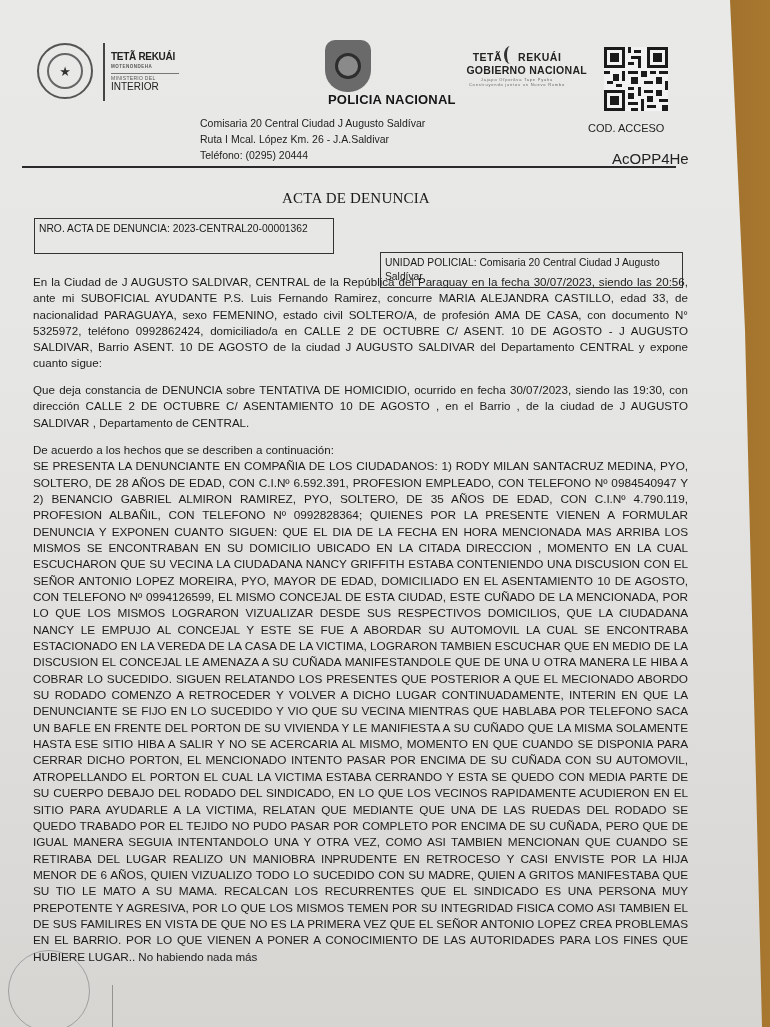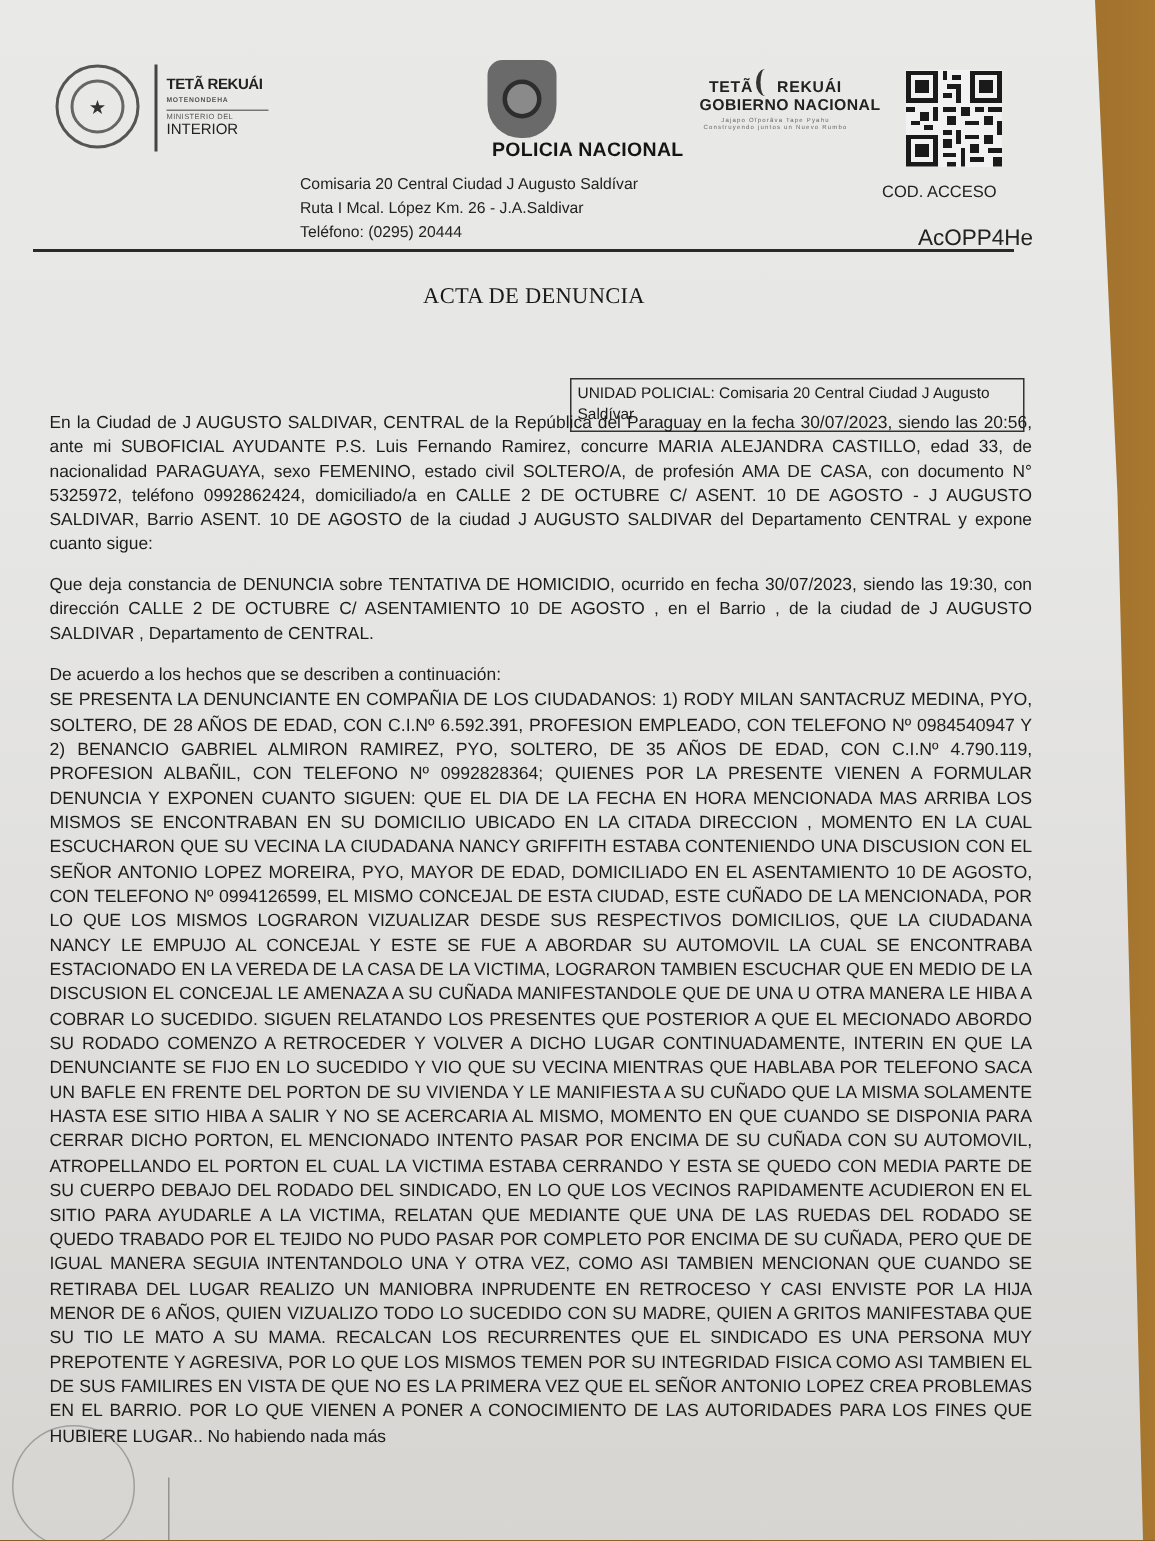--- a/index.html
+++ b/index.html
@@ -157,20 +157,21 @@
         <rect x="19" y="19" width="2" height="2"></rect>
     </g>
   </svg>
   <div class="abs cod-label">COD. ACCESO</div>
   <div class="abs cod-value">AcOPP4He</div>
 
   <div class="abs hr"></div>
 
   <div class="abs doc-title">ACTA DE DENUNCIA</div>
 
+  <div class="abs box box1">NRO. ACTA DE DENUNCIA: 2023-CENTRAL20-00001362</div>
   <div class="abs box box2">UNIDAD POLICIAL: Comisaria 20 Central Ciudad J Augusto Saldívar</div>
 
   <div class="abs para p1">En la Ciudad de J AUGUSTO SALDIVAR, CENTRAL de la República del Paraguay en la fecha 30/07/2023, siendo las 20:56, ante mi SUBOFICIAL AYUDANTE P.S. Luis Fernando Ramirez, concurre MARIA ALEJANDRA CASTILLO, edad 33, de nacionalidad PARAGUAYA, sexo FEMENINO, estado civil SOLTERO/A, de profesión AMA DE CASA, con documento N° 5325972, teléfono 0992862424, domiciliado/a en CALLE 2 DE OCTUBRE C/ ASENT. 10 DE AGOSTO - J AUGUSTO SALDIVAR, Barrio ASENT. 10 DE AGOSTO de la ciudad J AUGUSTO SALDIVAR del Departamento CENTRAL y expone cuanto sigue:</div>
   <div class="abs para p2">Que deja constancia de DENUNCIA sobre TENTATIVA DE HOMICIDIO, ocurrido en fecha 30/07/2023, siendo las 19:30, con dirección CALLE 2 DE OCTUBRE C/ ASENTAMIENTO 10 DE AGOSTO , en el Barrio , de la ciudad de J AUGUSTO SALDIVAR , Departamento de CENTRAL.</div>
   <div class="abs para p3">
     <div>De acuerdo a los hechos que se describen a continuación:</div>
     <div class="caps"><span>SE PRESENTA LA DENUNCIANTE EN COMPAÑIA DE LOS CIUDADANOS: 1) RODY MILAN SANTACRUZ MEDINA, PYO, SOLTERO, DE 28 AÑOS DE EDAD, CON C.I.Nº 6.592.391, PROFESION EMPLEADO, CON TELEFONO Nº 0984540947 Y 2) BENANCIO GABRIEL ALMIRON RAMIREZ, PYO, SOLTERO, DE 35 AÑOS DE EDAD, CON C.I.Nº 4.790.119, PROFESION ALBAÑIL, CON TELEFONO Nº 0992828364; QUIENES POR LA PRESENTE VIENEN A FORMULAR DENUNCIA Y EXPONEN CUANTO SIGUEN: QUE EL DIA DE LA FECHA EN HORA MENCIONADA MAS ARRIBA LOS MISMOS SE ENCONTRABAN EN SU DOMICILIO UBICADO EN LA CITADA DIRECCION , MOMENTO EN LA CUAL ESCUCHARON QUE SU VECINA LA CIUDADANA NANCY GRIFFITH ESTABA CONTENIENDO UNA DISCUSION CON EL SEÑOR ANTONIO LOPEZ MOREIRA, PYO, MAYOR DE EDAD, DOMICILIADO EN EL ASENTAMIENTO 10 DE AGOSTO, CON TELEFONO Nº 0994126599, EL MISMO CONCEJAL DE ESTA CIUDAD, ESTE CUÑADO DE LA MENCIONADA, POR LO QUE LOS MISMOS LOGRARON VIZUALIZAR DESDE SUS RESPECTIVOS DOMICILIOS, QUE LA CIUDADANA NANCY LE EMPUJO AL CONCEJAL Y ESTE SE FUE A ABORDAR SU AUTOMOVIL LA CUAL SE ENCONTRABA ESTACIONADO EN LA VEREDA DE LA CASA DE LA VICTIMA, LOGRARON TAMBIEN ESCUCHAR QUE EN MEDIO DE LA DISCUSION EL CONCEJAL LE AMENAZA A SU CUÑADA MANIFESTANDOLE QUE DE UNA U OTRA MANERA LE HIBA A COBRAR LO SUCEDIDO. SIGUEN RELATANDO LOS PRESENTES QUE POSTERIOR A QUE EL MECIONADO ABORDO SU RODADO COMENZO A RETROCEDER Y VOLVER A DICHO LUGAR CONTINUADAMENTE, INTERIN EN QUE LA DENUNCIANTE SE FIJO EN LO SUCEDIDO Y VIO QUE SU VECINA MIENTRAS QUE HABLABA POR TELEFONO SACA UN BAFLE EN FRENTE DEL PORTON DE SU VIVIENDA Y LE MANIFIESTA A SU CUÑADO QUE LA MISMA SOLAMENTE HASTA ESE SITIO HIBA A SALIR Y NO SE ACERCARIA AL MISMO, MOMENTO EN QUE CUANDO SE DISPONIA PARA CERRAR DICHO PORTON, EL MENCIONADO INTENTO PASAR POR ENCIMA DE SU CUÑADA CON SU AUTOMOVIL, ATROPELLANDO EL PORTON EL CUAL LA VICTIMA ESTABA CERRANDO Y ESTA SE QUEDO CON MEDIA PARTE DE SU CUERPO DEBAJO DEL RODADO DEL SINDICADO, EN LO QUE LOS VECINOS RAPIDAMENTE ACUDIERON EN EL SITIO PARA AYUDARLE A LA VICTIMA, RELATAN QUE MEDIANTE QUE UNA DE LAS RUEDAS DEL RODADO SE QUEDO TRABADO POR EL TEJIDO NO PUDO PASAR POR COMPLETO POR ENCIMA DE SU CUÑADA, PERO QUE DE IGUAL MANERA SEGUIA INTENTANDOLO UNA Y OTRA VEZ, COMO ASI TAMBIEN MENCIONAN QUE CUANDO SE RETIRABA DEL LUGAR REALIZO UN MANIOBRA INPRUDENTE EN RETROCESO Y CASI ENVISTE POR LA HIJA MENOR DE 6 AÑOS, QUIEN VIZUALIZO TODO LO SUCEDIDO CON SU MADRE, QUIEN A GRITOS MANIFESTABA QUE SU TIO LE MATO A SU MAMA. RECALCAN LOS RECURRENTES QUE EL SINDICADO ES UNA PERSONA MUY PREPOTENTE Y AGRESIVA, POR LO QUE LOS MISMOS TEMEN POR SU INTEGRIDAD FISICA COMO ASI TAMBIEN EL DE SUS FAMILIRES EN VISTA DE QUE NO ES LA PRIMERA VEZ QUE EL SEÑOR ANTONIO LOPEZ CREA PROBLEMAS EN EL BARRIO. POR LO QUE VIENEN A PONER A CONOCIMIENTO DE LAS AUTORIDADES PARA LOS FINES QUE HUBIERE LUGAR..</span><span style="font-size:11.6px"> No habiendo nada más</span></div>
   </div>
 
   <div class="abs stamp"></div>

